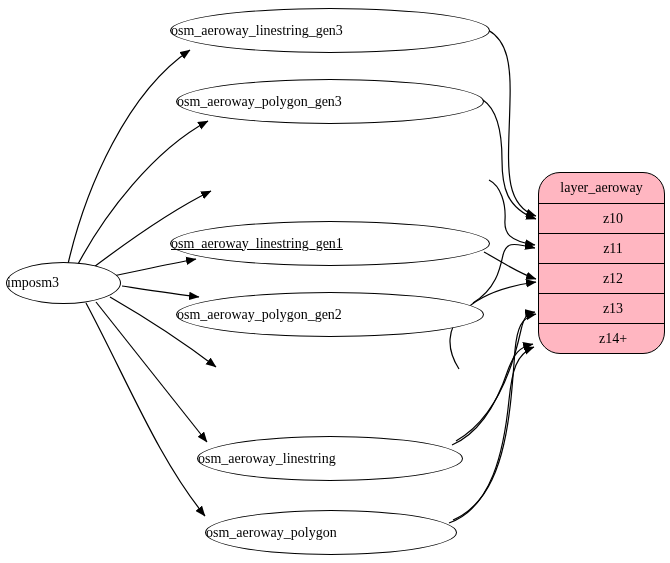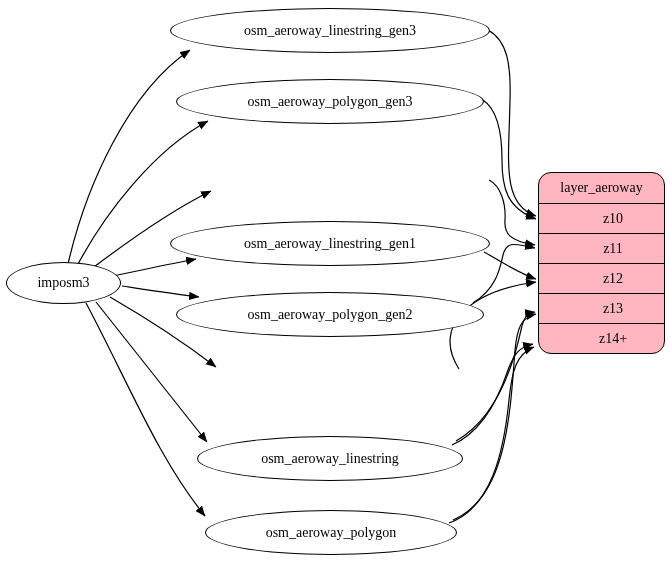--- a/index.html
+++ b/index.html
@@ -7,36 +7,36 @@
     position:relative;
     width:670px;height:563px;
     background:#ffffff;
     font-family:"Liberation Serif","DejaVu Serif",serif;
     color:#000;
     overflow:hidden;
   }
   svg.edge-layer{position:absolute;left:0;top:0;z-index:1;}
   .node{
     position:absolute;
-    display:flex;align-items:center;justify-content:center;
+    display:flex;align-items:center;
     box-sizing:border-box;
     background:#ffffff;
     border:1.3px solid #000;
     border-radius:50%;
     font-size:14px;
     white-space:nowrap;
     z-index:2;
   }
   .record{
     position:absolute;
     left:538px;top:172px;width:127px;
     box-sizing:border-box;
     background:#FFB6C1;
     border:1.6px solid #000;
-    border-radius:13px;
+    border-radius:22px;
     overflow:hidden;
     z-index:2;
     font-size:14px;
     text-align:center;
   }
   .record .row{
     height:30px;line-height:30px;
     box-sizing:border-box;
   }
   .record .row + .row{border-top:1.2px solid #000;padding-left:23px;}
@@ -81,21 +81,21 @@
 
   <div class="node" style="left:170px;top:8px;width:320px;height:45px;">
     <span>osm_aeroway_linestring_gen3</span>
   </div>
 
   <div class="node" style="left:176px;top:79px;width:308px;height:45px;">
     <span>osm_aeroway_polygon_gen3</span>
   </div>
 
 
-  <div class="node" style="left:170px;top:221px;width:320px;height:45px;">
+  <div class="node" style="left:170px;top:221px;width:320px;height:45px;text-decoration:underline;">
     <span>osm_aeroway_linestring_gen1</span>
   </div>
 
   <div class="node" style="left:176px;top:292px;width:308px;height:45px;">
     <span>osm_aeroway_polygon_gen2</span>
   </div>
 
 
   <div class="node" style="left:205px;top:510px;width:252px;height:45px;">
     <span>osm_aeroway_polygon</span>

